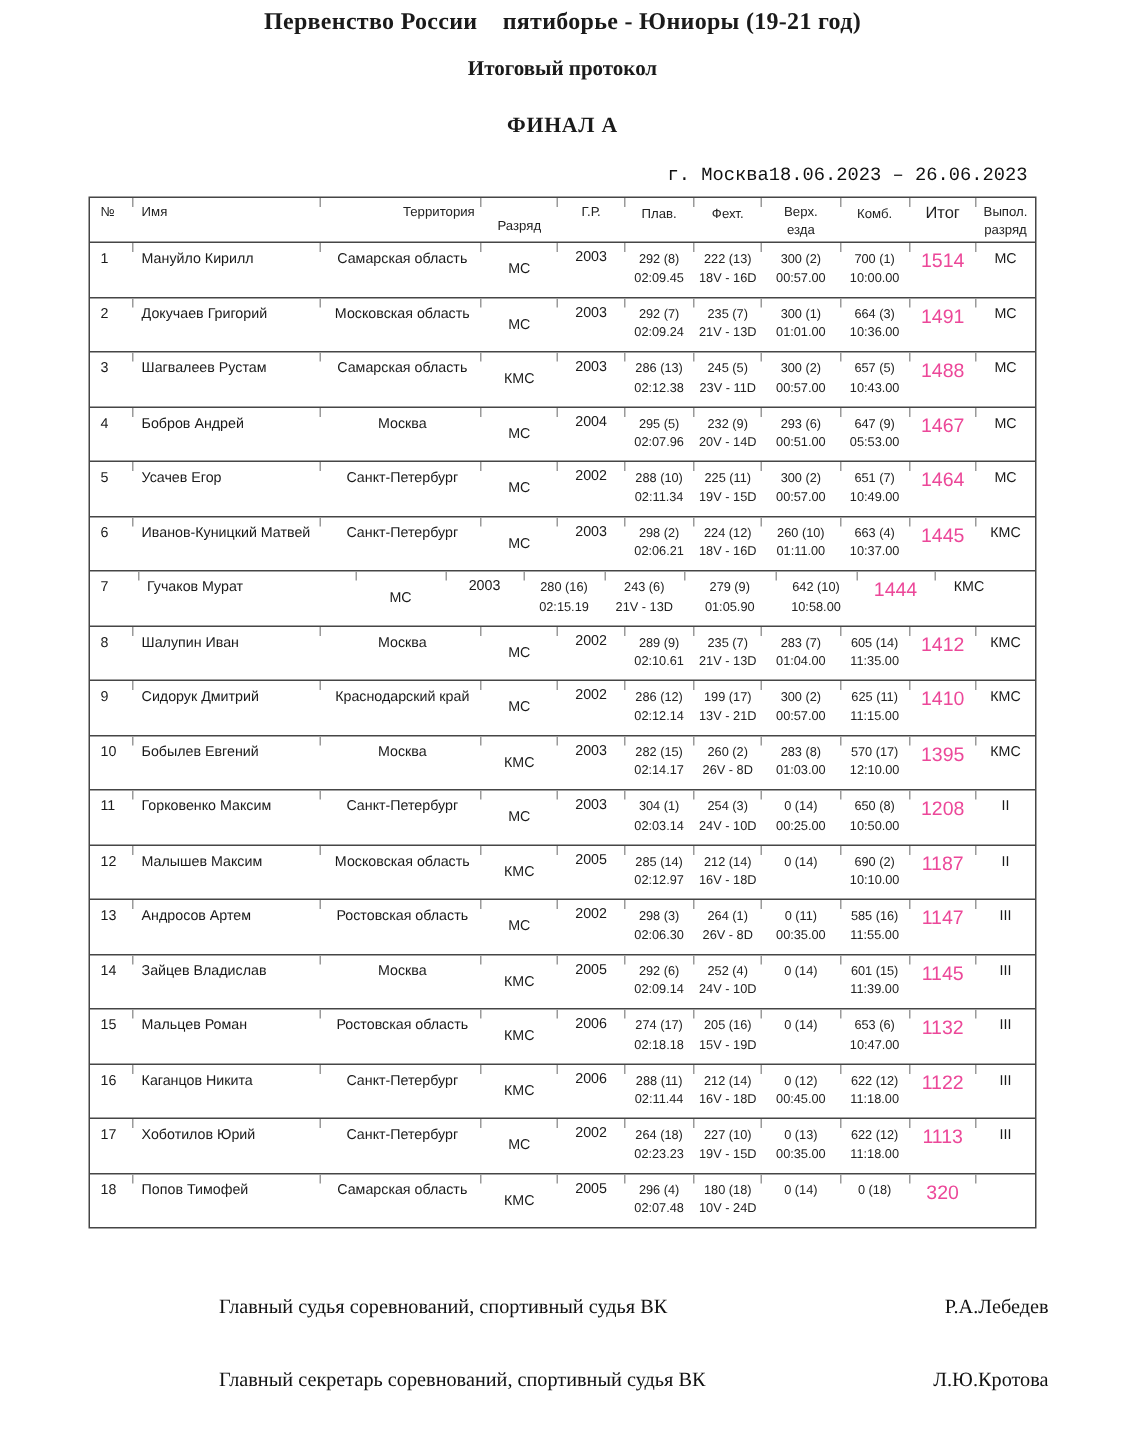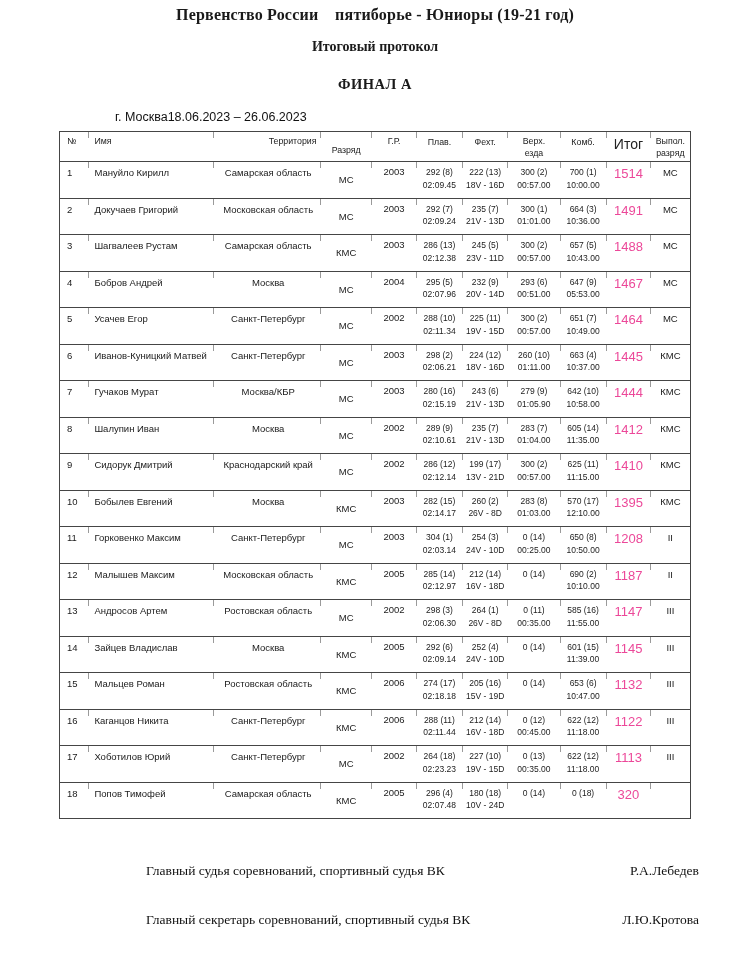--- a/index.html
+++ b/index.html
@@ -9,22 +9,22 @@
     font-family:"Liberation Sans", sans-serif; color:#1a1a1a;
     position:relative; overflow:hidden;
   }
   
   .title-block { text-align:center; font-family:"Liberation Serif", serif; font-weight:bold; }
   .title-main  { padding-top:6px; font-size:16px; white-space:pre-wrap; letter-spacing:0.2px; }
   .title-sub   { padding-top:15px; font-size:14px; }
   .title-final { padding-top:21px; font-size:14.5px; letter-spacing:0.5px; }
   
   .meta-line {
-    display:flex; justify-content:flex-start; align-items:flex-end;
-    padding:17px 14px 5px 64px; font-size:12.5px; color:#111;
+    display:flex; justify-content:flex-end; align-items:flex-end;
+    padding:17px 14px 5px 64px; font-size:12.5px; color:#111;font-family:Liberation Mono, monospace;
   }
   
   .rtable { margin:2px 8px 0 8px; border:1.4px solid #454545; }
   .tr { display:flex; position:relative; border-top:1.4px solid #454545; min-height:36.5px; }
   .tr.thead { border-top:none; min-height:29px; }
   .td { position:relative; padding-top:5px; font-size:9.5px; }
   .tr > .td + .td::before {
     content:""; position:absolute; left:-0.5px; top:0; width:1px; height:6px; background:#9a9a9a;
   }
   
@@ -38,21 +38,21 @@
   .c-ride  { width:61px; }
   .c-combo { width:54px; }
   .c-total { width:52px;  text-align:center; font-size:13px; padding-top:4px; color:#ec4899; }
   .c-vyp   { width:46px;  text-align:center; }
   
   .thead .td { font-size:8.8px; color:#222; padding-top:4px; }
   .thead .c-terr  { text-align:right; }
   .thead .c-rank  { align-items:flex-end; padding-bottom:6px; }
   .thead .c-year, .thead .c-ev, .thead .c-total, .thead .c-vyp { text-align:center; }
   .thead .c-ride, .thead .c-vyp { white-space:pre-line; line-height:1.35; }
-  .thead .c-total { font-size:14px; padding-top:4px; }
+  .thead .c-total { font-size:11px; padding-top:4px; }
   
   .footer { margin-top:44px; font-family:"Liberation Serif", serif; font-size:13.5px; color:#111; }
   .footer-line { display:flex; padding-left:95px;justify-content:space-between; }
   .footer-line + .footer-line { margin-top:33px; }
   .footer-label { width:480px; }
 </style>
 </head>
 <body>
 
 <div class="page">
@@ -237,21 +237,20 @@
         <div>663 (4)</div>
         <div>10:37.00</div>
       </div>
       <div class="td c-total">1445</div>
       <div class="td c-vyp">КМС</div>
     </div>
 
     <div class="tr">
       <div class="td c-num">7</div>
       <div class="td c-name">Гучаков Мурат</div>
-      <div class="td c-terr">Москва/КБР</div>
       <div class="td c-rank">МС</div>
       <div class="td c-year">2003</div>
       <div class="td c-ev">
         <div>280 (16)</div>
         <div>02:15.19</div>
       </div>
       <div class="td c-ev c-fence">
         <div>243 (6)</div>
         <div>21V - 13D</div>
       </div>

